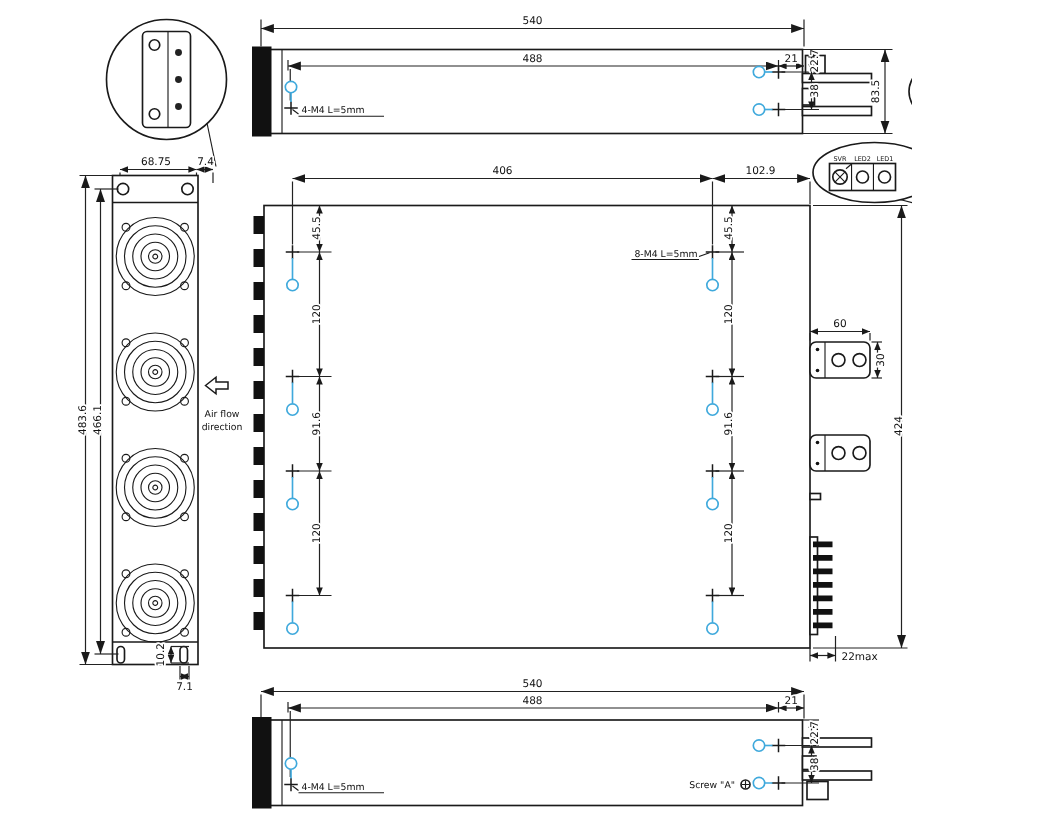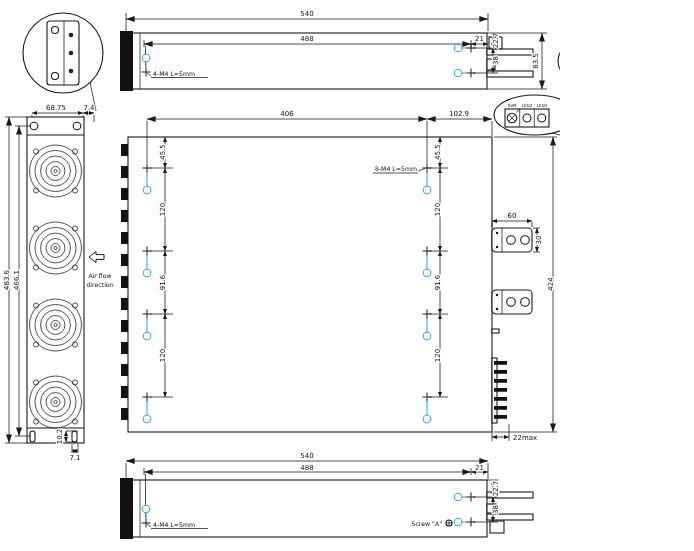--- a/index.html
+++ b/index.html
@@ -1,16 +1,16 @@
 <!DOCTYPE html>
 <html><head>
 <meta charset="utf-8">
 <style>
   html,body{margin:0;padding:0;background:#fff;}
-  .stage{width:560px;height:551px;position:relative;background:#fff;overflow:hidden;}
+  .stage{width:560px;height:551px;position:relative;background:#fff;overflow:hidden;margin-left:48px;}
   svg{display:block;}
   .ln{stroke:#1a1a1a;stroke-width:1.1;fill:none;}
   .lnf{stroke:#1a1a1a;stroke-width:1.1;fill:#fff;}
   .thin{stroke:#1a1a1a;stroke-width:0.75;fill:none;}
   .dimln{stroke:#222;stroke-width:0.8;fill:none;}
   .blue{stroke:#3fa9dc;stroke-width:1.1;fill:none;}
   .blk{fill:#111;stroke:none;}
   text{font-family:"DejaVu Sans","Liberation Sans",sans-serif;fill:#111;}
   .dim{font-size:7px;paint-order:stroke;stroke:#fff;stroke-width:2.4px;stroke-linejoin:round;}
   .sm{font-size:6.2px;}

